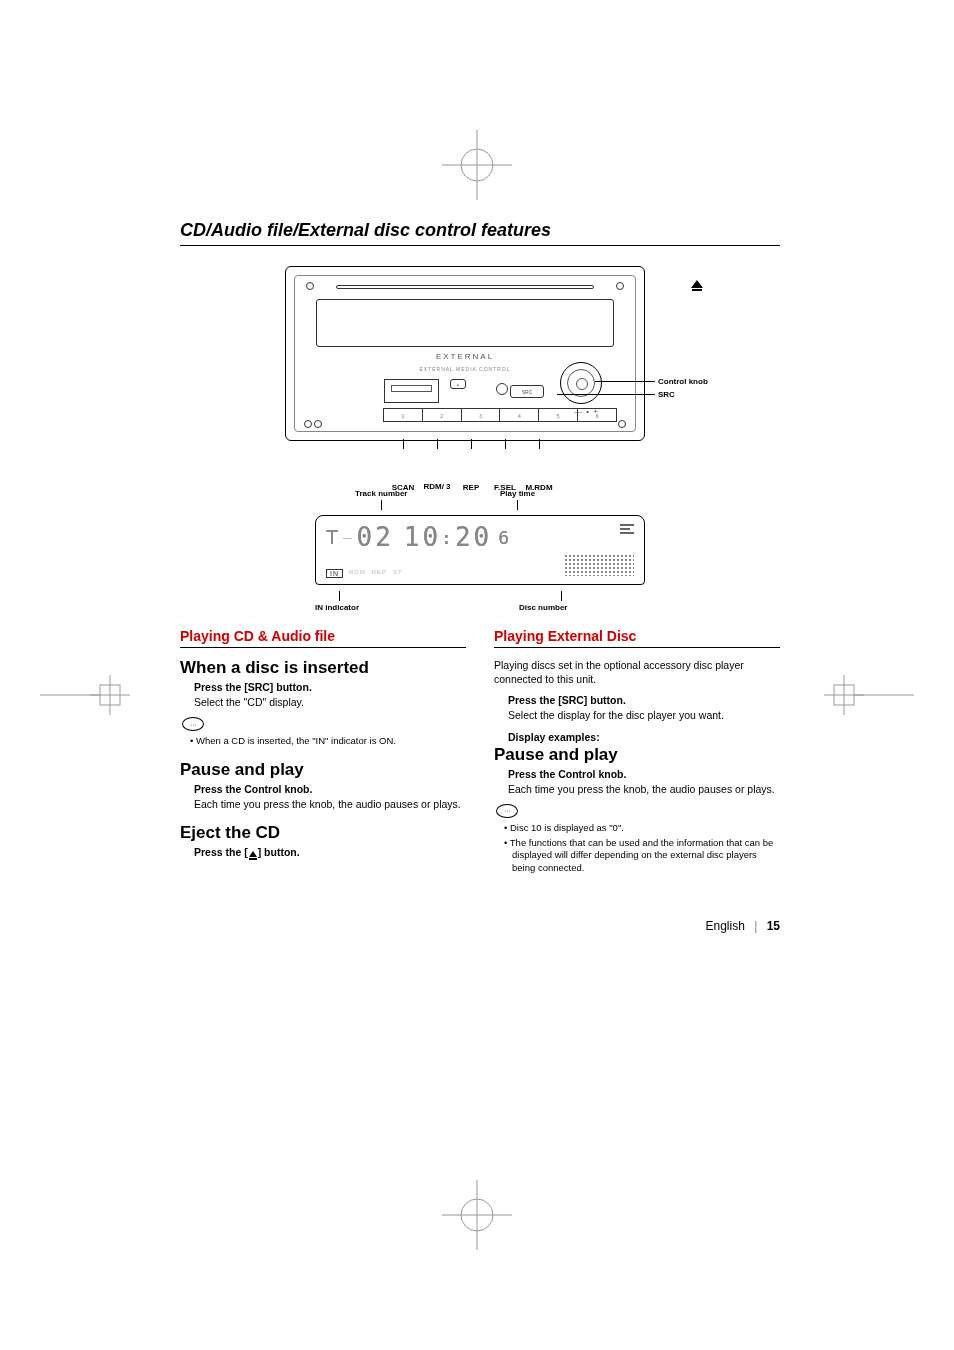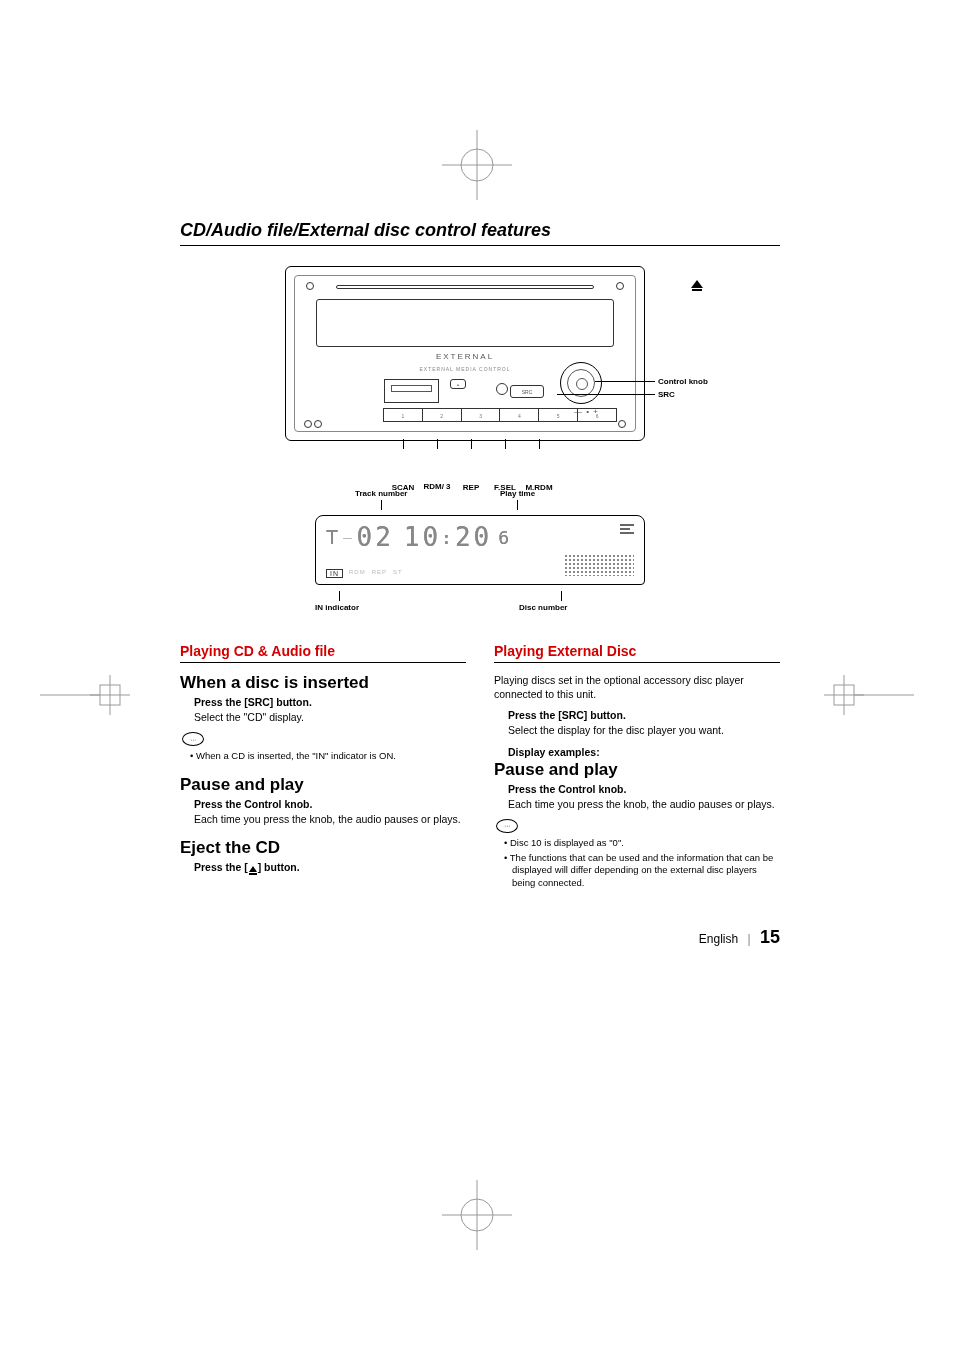--- a/index.html
+++ b/index.html
@@ -160,21 +160,21 @@
     font-size:6px; color:#bbb; letter-spacing:1px;
     display:flex; gap:6px; flex-wrap:wrap;
   }
   .in-box { border:1px solid #333; padding:0 3px; font-size:7px; color:#333; }
   .lcd-bottom-labels { position:relative; height:30px; margin-top:6px; }
   .lcd-bottom-labels .tick { position:absolute; width:1px; height:10px; background:#000; top:0; }
   .lcd-bottom-labels .lbl { position:absolute; top:12px; font-size:8px; font-weight:bold; white-space:nowrap; }
 
   
   .cols {
-    display:flex; gap:28px; margin-top:22px;
+    display:flex; gap:28px; margin-top:7px;
   }
   .col { flex:1; }
   .h-feature {
     color:#d40000; font-weight:bold; font-size:14px;
     border-bottom:1px solid #000; padding-bottom:3px; margin-bottom:10px;
   }
   .sub-i { font-weight:bold; font-size:17px; margin-bottom:3px; }
   .step { font-weight:bold; font-size:10.5px; margin-left:14px; margin-bottom:2px; }
   .body-txt { font-size:10.5px; margin-left:14px; margin-bottom:8px; line-height:1.35; }
   .note-icon {
@@ -185,21 +185,21 @@
   .bullet { font-size:9.5px; margin-left:10px; text-indent:-8px; padding-left:8px; line-height:1.35; margin-bottom:2px; }
   .bullet::before { content:"• "; }
   .block { margin-bottom:12px; }
 
   .tbl { width:100%; border-collapse:collapse; font-size:10px; margin:4px 0 14px 14px; width:calc(100% - 14px); }
   .tbl th { text-align:left; font-weight:bold; border-top:1.5px solid #000; border-bottom:1.5px solid #000; padding:3px 4px; }
   .tbl td { border-bottom:1px solid #000; padding:3px 4px; font-family:"Helvetica Neue", Arial, sans-serif; color:#333; }
   .tbl tr:last-child td { border-bottom:1.5px solid #000; }
 
   .footer { position:absolute; right:0; bottom:-46px; font-size:12px; }
-  .footer .pg { font-size:18px; font-weight:bold; }
+  .footer .pg { font-size:12px; font-weight:bold; }
   .footer .sep { margin:0 6px; color:#888; }
 
   .eject-inline {
     display:inline-block; vertical-align:-1px;
     width:0; height:0;
     border-left:4px solid transparent;
     border-right:4px solid transparent;
     border-bottom:6px solid #000;
     position:relative; margin:0 1px;
   }

